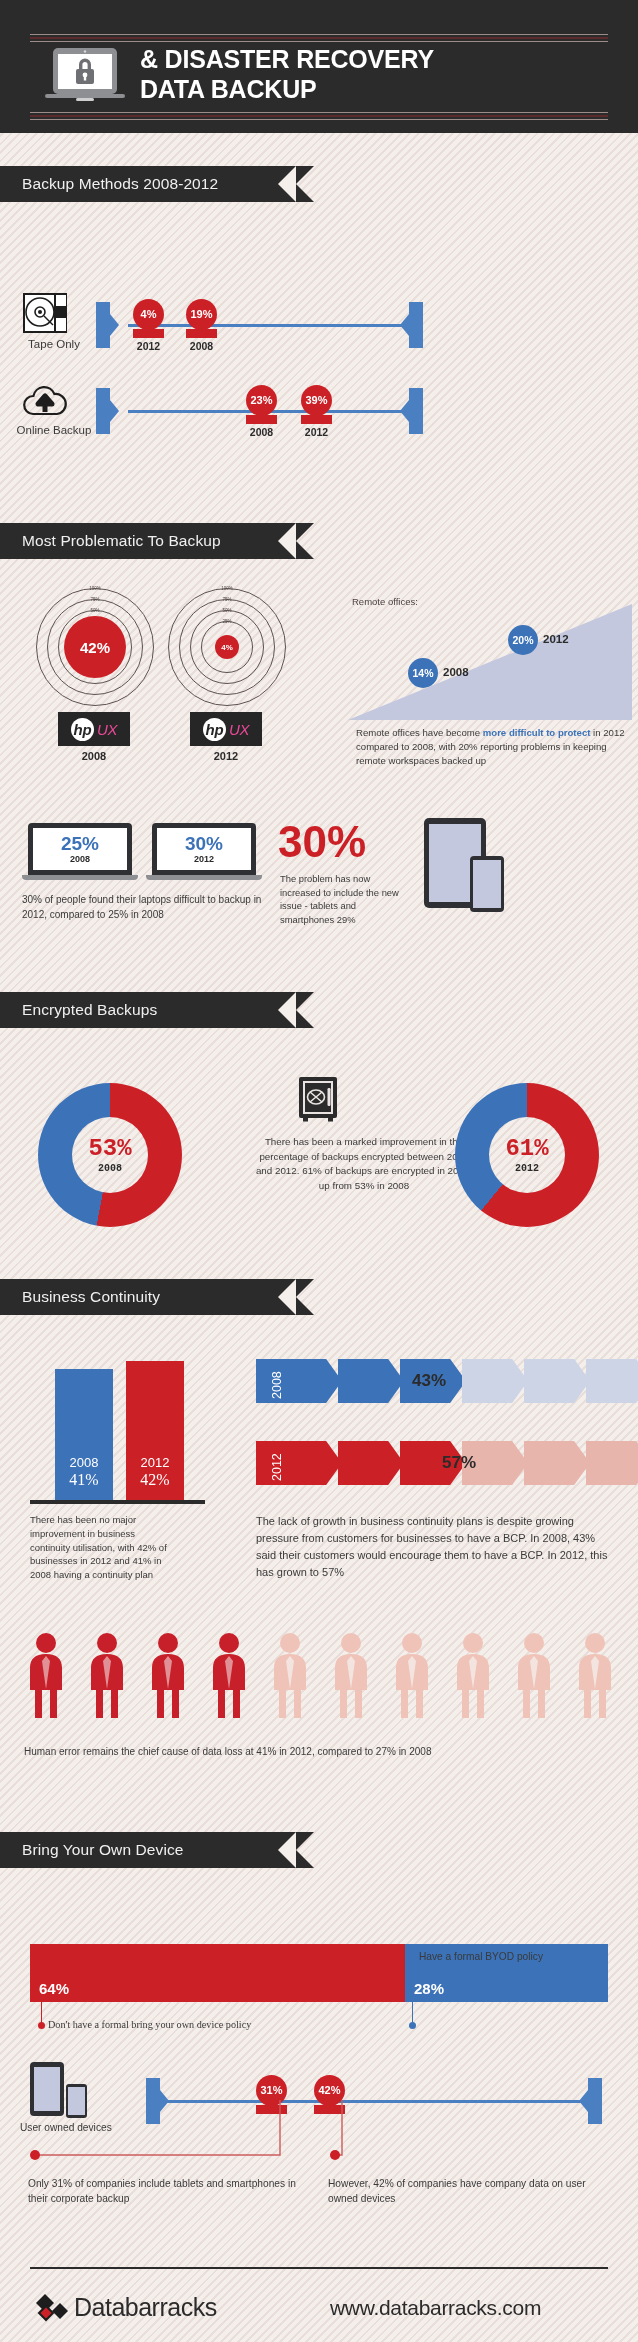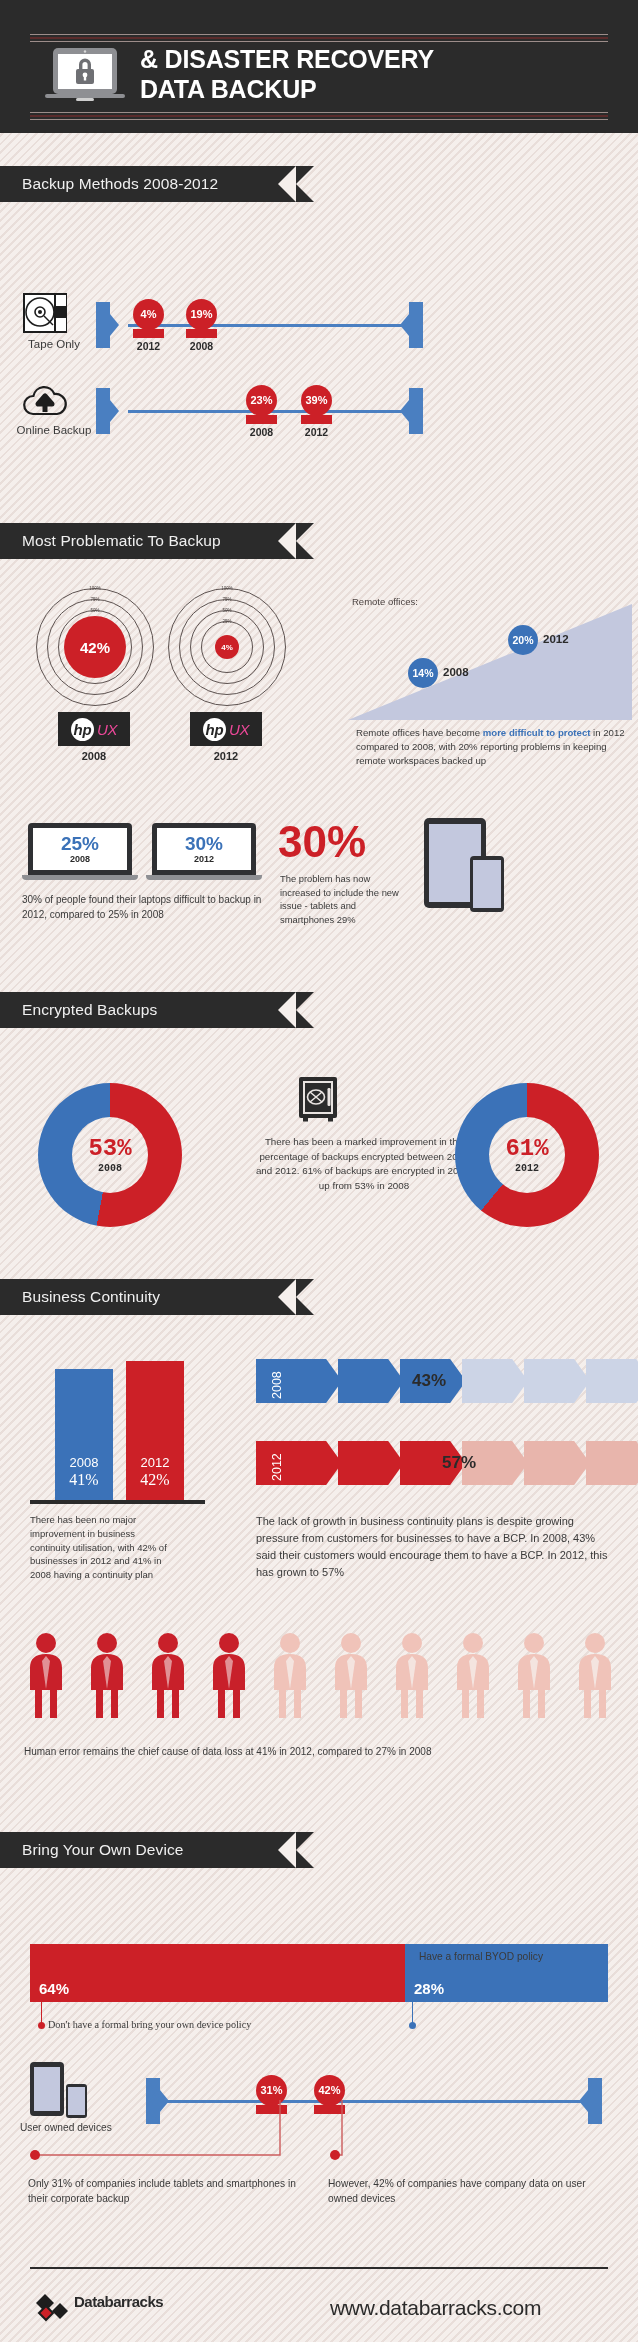--- a/index.html
+++ b/index.html
@@ -188,21 +188,21 @@
   
   .byod-bar { position:absolute; height:58px; }
   .byod-bar .pct {
     position:absolute; left:9px; bottom:5px; color:#fff; font-size:15px; font-weight:bold;
   }
   .legend-line { position:absolute; width:1px; background:#cc2027; }
   .legend-dot { position:absolute; width:7px; height:7px; border-radius:50%; }
   .legend-txt { position:absolute; font-size:10.2px; color:#3a3a3a; }
   
   .foot-rule { position:absolute; left:30px; width:578px; height:2px; background:#2b2b2b; }
-  .foot-logo-txt { position:absolute; font-size:15px; font-weight:bold; color:#2b2b2b; letter-spacing:-0.5px; }
+  .foot-logo-txt { position:absolute; font-size:25px; font-weight:normal; color:#2b2b2b; letter-spacing:-0.5px; }
   .foot-url { position:absolute; font-size:21px; color:#2b2b2b; letter-spacing:-0.3px; }
 </style>
 </head>
 <body>
 
 <div class="page">
 
   <div class="header">
     <div class="hdr-rule hdr-top">
       <div class="l1"></div>

